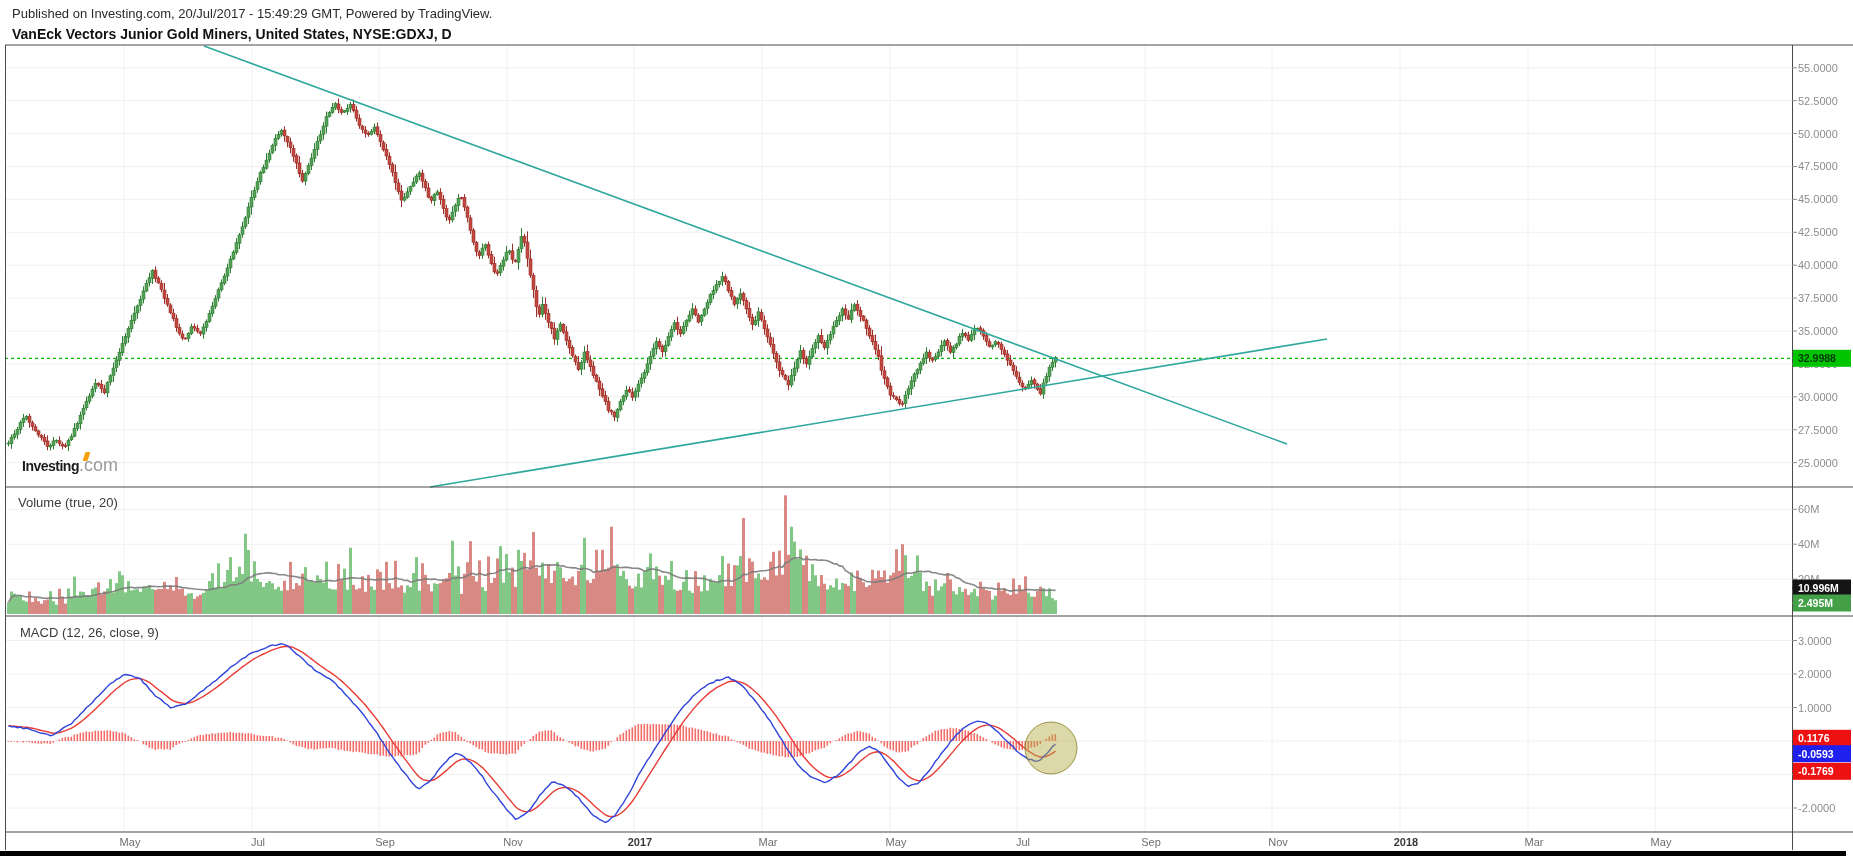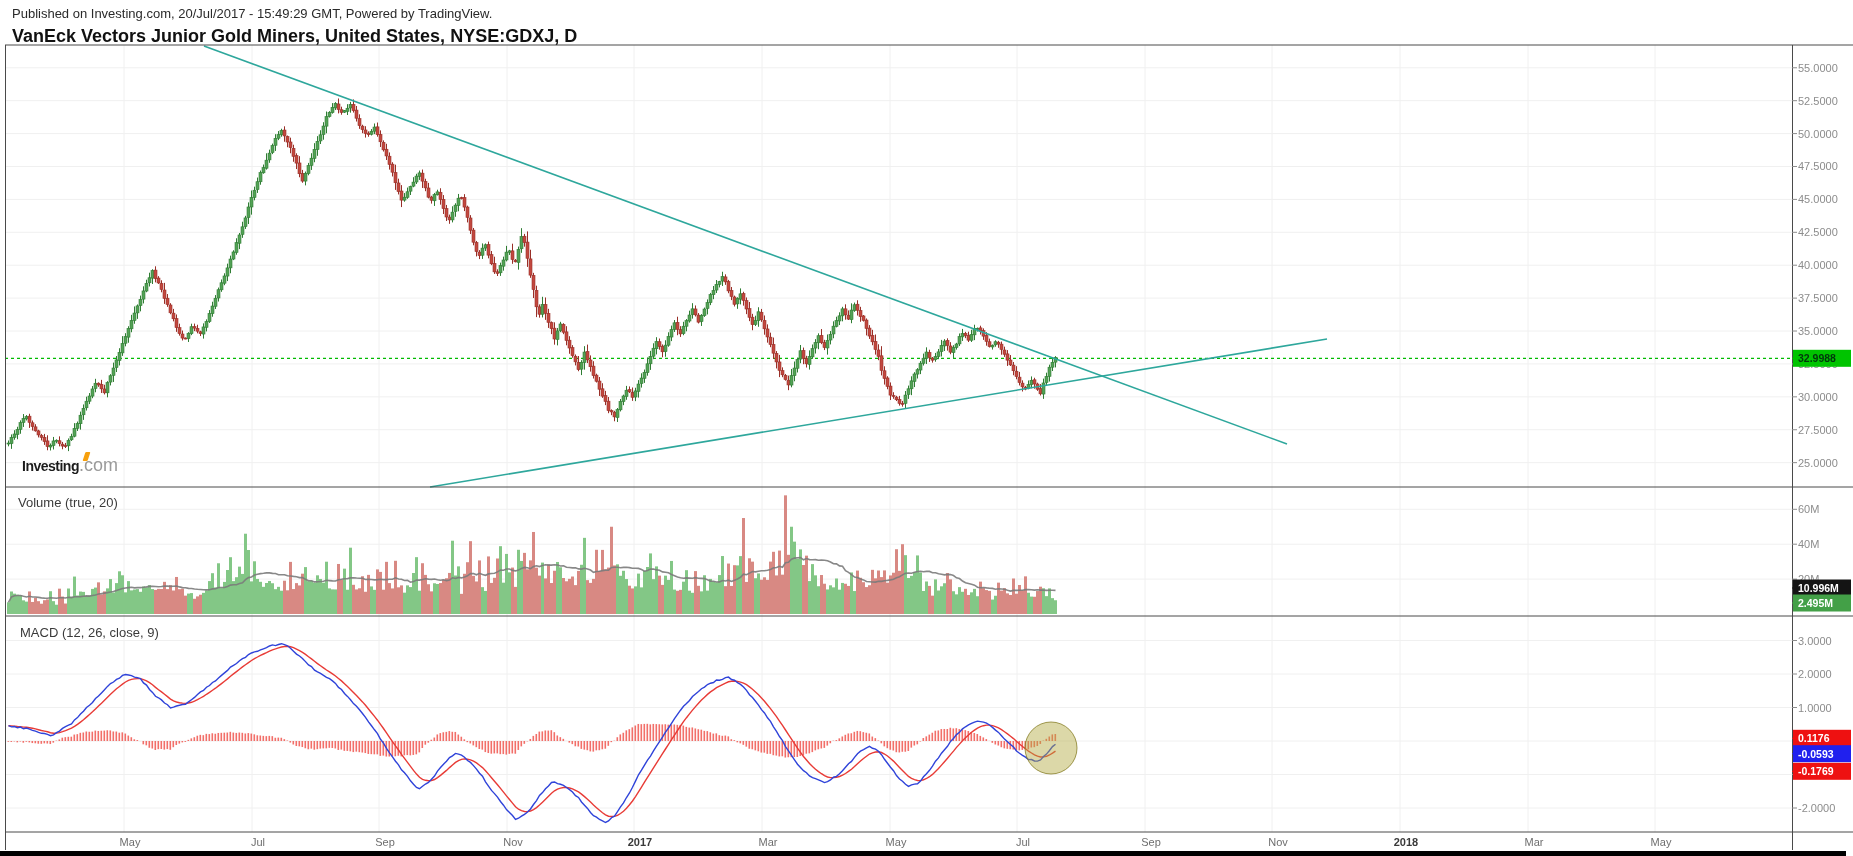--- a/index.html
+++ b/index.html
@@ -1,19 +1,19 @@
 <!DOCTYPE html>
 <html><head>
 <meta charset="utf-8">
 <style>
   html,body{margin:0;padding:0;background:#fff;}
   body{width:1853px;height:856px;overflow:hidden;font-family:"Liberation Sans",sans-serif;}
   .stage{position:relative;width:1853px;height:652px;background:#fff;}
   .hdr1{position:absolute;left:12px;top:6px;font-size:13px;color:#2a2a2a;}
-  .hdr2{position:absolute;left:12px;top:26px;font-size:18px;font-weight:bold;color:#111;}
+  .hdr2{position:absolute;left:12px;top:26px;font-size:14px;font-weight:bold;color:#111;}
   svg{position:absolute;left:0;top:0;}
   text{font-family:"Liberation Sans",sans-serif;}
   .tick{font-size:11px;fill:#8c8c8c;}
   .legend{font-size:13px;fill:#3a3a3a;cursor:default;}
   .tlabel{font-size:11px;fill:#6e6e6e;}
   .tyear{font-size:11px;font-weight:bold;fill:#3a3a3a;}
   .vlabel{font-size:10.5px;font-weight:bold;fill:#fff;}
   .plabel{font-size:10.5px;font-weight:bold;fill:#00370b;}
   .watermark{position:absolute;left:22px;top:455px;white-space:nowrap;}
   .wm-main{font-size:14px;font-weight:bold;color:#1b1b1b;letter-spacing:-0.5px;}

